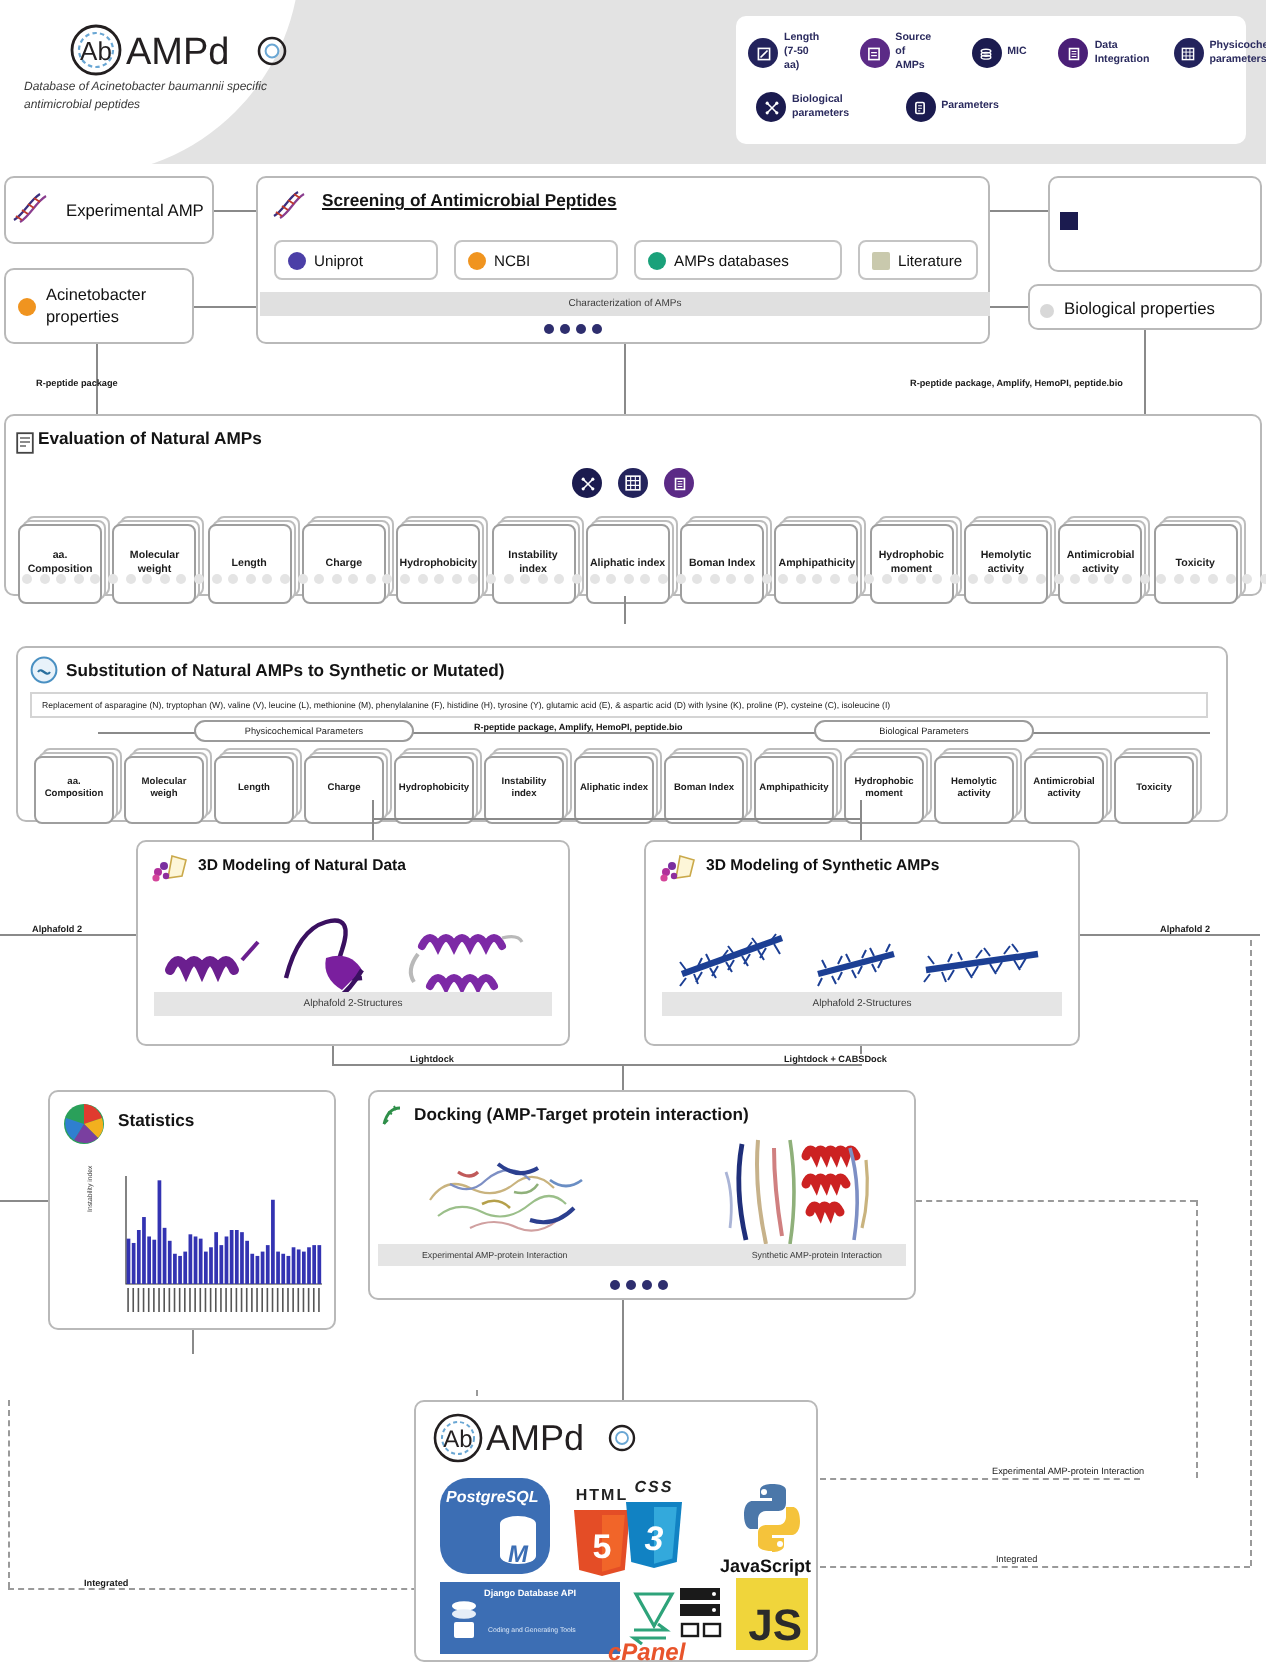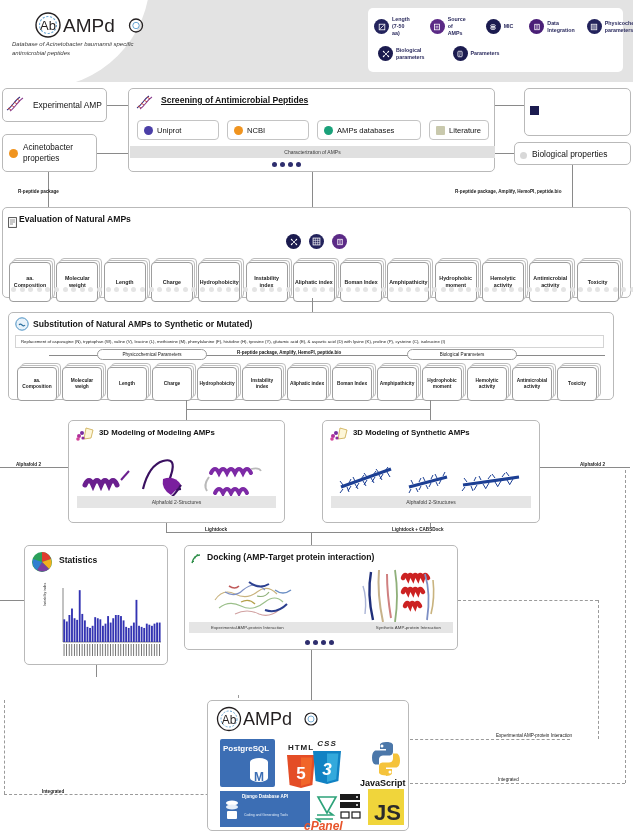--- a/index.html
+++ b/index.html
@@ -101,21 +101,21 @@
     position:absolute; left:0; top:0; width:100%; height:100%;
     border:1px solid #9e9e9e; border-radius:4px; background:#fff;
     display:flex; align-items:center; justify-content:center; text-align:center;
     font-size:5.4px; line-height:1.25; font-weight:bold; color:#1c1c1c;
     padding:1px;
   }
   .dotstrip { display:flex; gap:3.6px; }
   .dotstrip i { width:5px; height:5px; border-radius:50%; background:#e4e4e4; display:block; }
 
   
-  #substitution { left:8px; top:312px; width:606px; height:88px; }
+  #substitution { left:8px; top:323px; width:606px; height:88px; }
   #sub-title { left:24px; top:6px; }
   #repl-bar {
     left:6px; top:22px; width:589px; height:13px;
     border:1px solid #d4d4d4; background:#fff;
     display:flex; align-items:center; padding-left:5px;
     font-size:4.3px; color:#1a1a1a; white-space:nowrap; overflow:hidden;
   }
   .pill {
     border:1px solid #9b9b9b; border-radius:9px; background:#fff;
     height:11px; display:flex; align-items:center; justify-content:center;
@@ -136,21 +136,21 @@
   #stats { left:24px; top:545px; width:144px; height:120px; }
   #docking { left:184px; top:545px; width:274px; height:105px; }
   .dk-foot {
     position:absolute; bottom:16px; left:4px; width:calc(100% - 8px); height:11px;
     background:#e5e5e5; display:flex; align-items:center;
     font-size:4.4px; color:#3a3a3a;
   }
 
   
   #tech { left:207px; top:700px; width:202px; height:131px; }
-  .tech-logo { border-radius:2px; }
+  .tech-logo { border-radius:14px;font-style:italic; }
 </style>
 </head>
 <body>
 
 <div class="abs" id="header-band"></div>
 <div class="abs" id="header-white"></div>
 
 <div class="abs" id="brand-logo">
   <svg width="130" height="26" viewBox="0 0 130 26">
     <circle cx="16" cy="13" r="12" fill="none" stroke="#231f20" stroke-width="1.4"></circle>
@@ -661,21 +661,21 @@
 <div class="abs box" id="model-nat">
   <div class="abs" style="left:6px; top:4px;">
     <svg width="20" height="18" viewBox="0 0 20 18">
       <polygon points="11,3 18,5 16,13 9,14" fill="#fdf6d8" stroke="#caa94a" stroke-width=".8"></polygon>
       <circle cx="4" cy="11" r="2" fill="#b0309b"></circle>
         <circle cx="7" cy="8" r="2" fill="#7a2fa0"></circle>
       <circle cx="3" cy="14" r="1.8" fill="#d4459a"></circle>
         <circle cx="8" cy="13" r="1.6" fill="#8e2f9e"></circle>
     </svg>
   </div>
-  <div class="abs mdl-ttl" style="left:30px; top:7px;">3D Modeling of Modeling AMPs</div>
+  <div class="abs mdl-ttl" style="left:30px; top:7px;">3D Modeling of Natural Data</div>
 
   <svg class="abs" style="left:8px; top:26px;" width="200" height="58" viewBox="0 0 200 58">
     <path d="M8 38 q4 -9 8 0 q4 -9 8 0 q4 -9 8 0 q4 -9 8 0" stroke="#6b1f8f" stroke-width="5" fill="none" stroke-linecap="round"></path>
     <path d="M44 33 l8 -9" stroke="#6b1f8f" stroke-width="2" fill="none"></path>
     <path d="M66 42 q6 -24 20 -28 q14 -4 8 14 q-6 16 10 14" stroke="#3a1060" stroke-width="2.2" fill="none"></path>
     <path d="M86 32 q12 -4 18 6 l-10 10 q-10 -6 -8 -16z" fill="#7a1f9e"></path>
     <path d="M104 38 q-6 10 -12 14" stroke="#3a1060" stroke-width="2.2" fill="none"></path>
     <path d="M134 26 q4 -8 8 0 q4 -8 8 0 q4 -8 8 0 q4 -8 8 0 q4 -8 8 0" stroke="#7d2aa6" stroke-width="4" fill="none" stroke-linecap="round"></path>
     <path d="M132 30 q-6 8 -2 14" stroke="#b9b9b9" stroke-width="2" fill="none"></path>
     <path d="M138 46 q4 -8 8 0 q4 -8 8 0 q4 -8 8 0 q4 -8 8 0" stroke="#7d2aa6" stroke-width="4" fill="none" stroke-linecap="round"></path>

